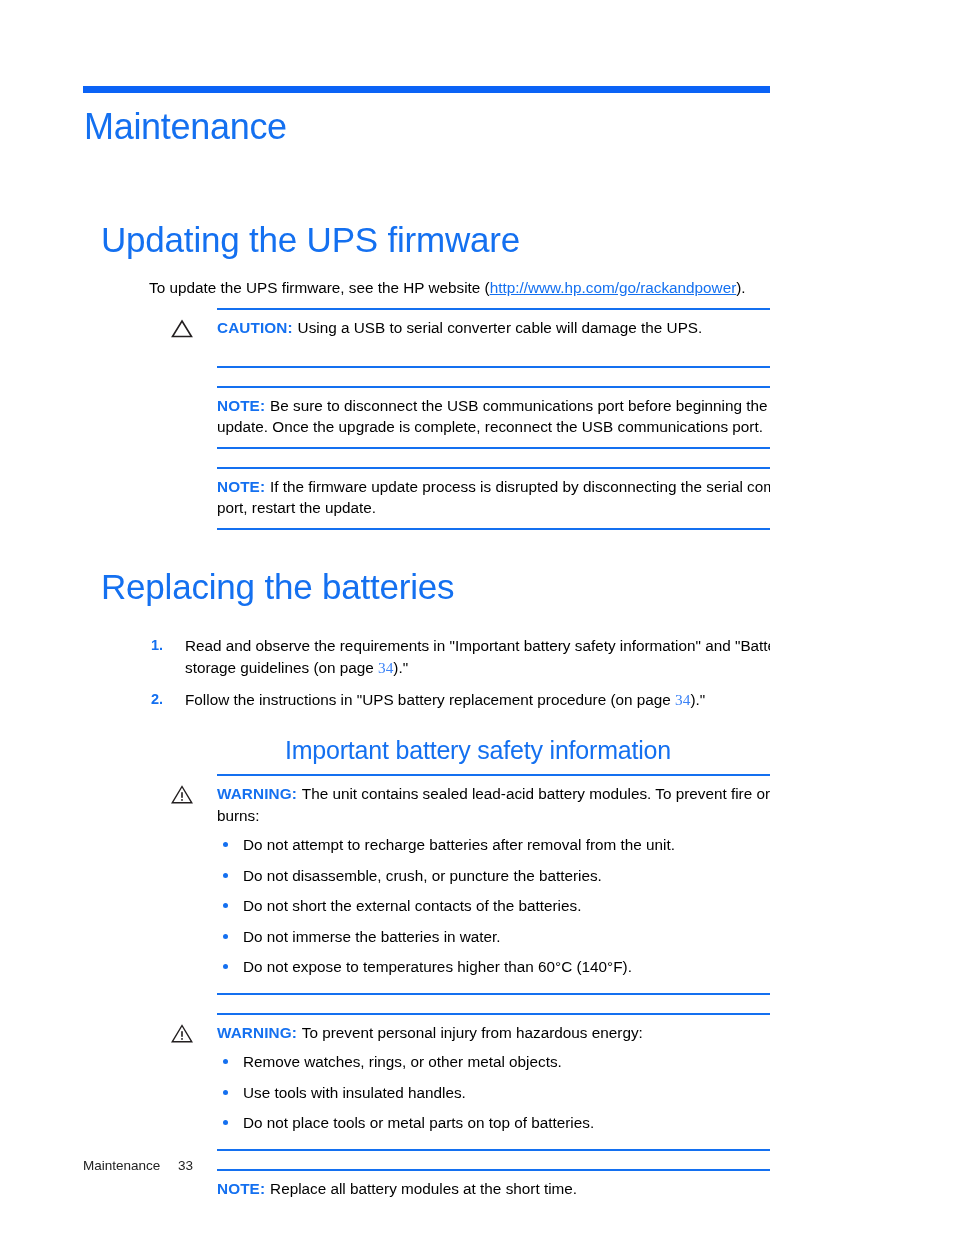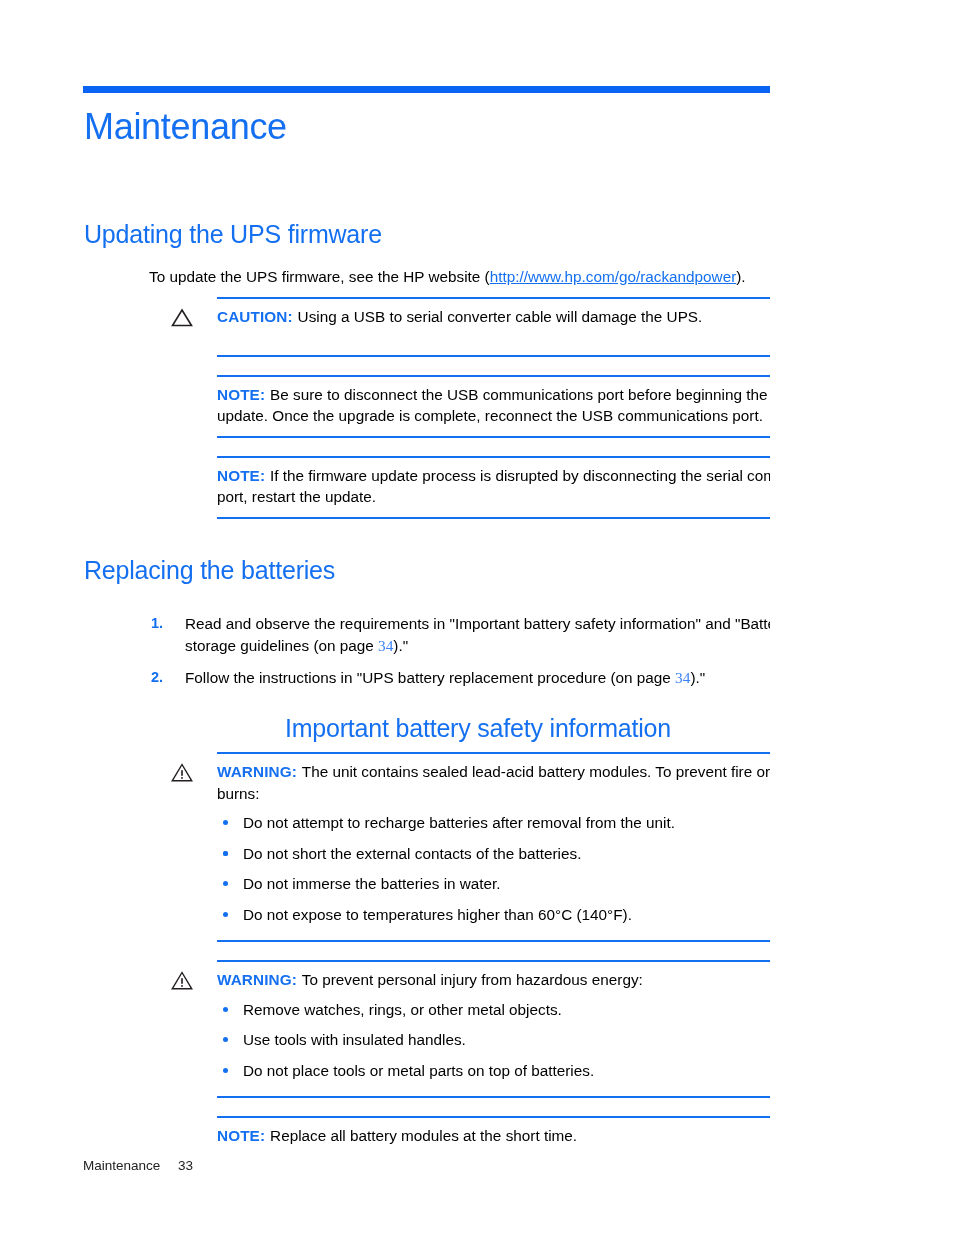--- a/index.html
+++ b/index.html
@@ -44,24 +44,24 @@
   
   h1.chapter-title {
     font-size: 36px;
     font-weight: 400;
     color: #1470f0;
     margin: 14px 0 0 1px;
     letter-spacing: -0.3px;
     line-height: 1.1;
   }
   h2.section-title {
-    font-size: 25px;
+    font-size: 35px;
     font-weight: 400;
     color: #1470f0;
-    margin: 0 0 0 1px;
+    margin: 0 0 0 18px;
     letter-spacing: -0.2px;
     line-height: 1.1;
   }
   h3.subsection-title {
     font-size: 25px;
     font-weight: 400;
     color: #1470f0;
     margin: 0 0 0 1px;
     letter-spacing: -0.2px;
     line-height: 1.1;
@@ -300,20 +300,21 @@
         <div class="admon-body">
           <span class="label">WARNING:</span><span class="label-gap"></span><span>The unit contains sealed lead-acid battery modules. To prevent fire or chemical burns:</span>
 
           <ul class="bullets">
             <li>
               <span class="dot"></span>
               <span>Do not attempt to recharge batteries after removal from the unit.</span>
             </li>
             <li>
               <span class="dot"></span>
+              <span>Do not disassemble, crush, or puncture the batteries.</span>
             </li>
             <li>
               <span class="dot"></span>
               <span>Do not short the external contacts of the batteries.</span>
             </li>
             <li>
               <span class="dot"></span>
               <span>Do not immerse the batteries in water.</span>
             </li>
             <li>

